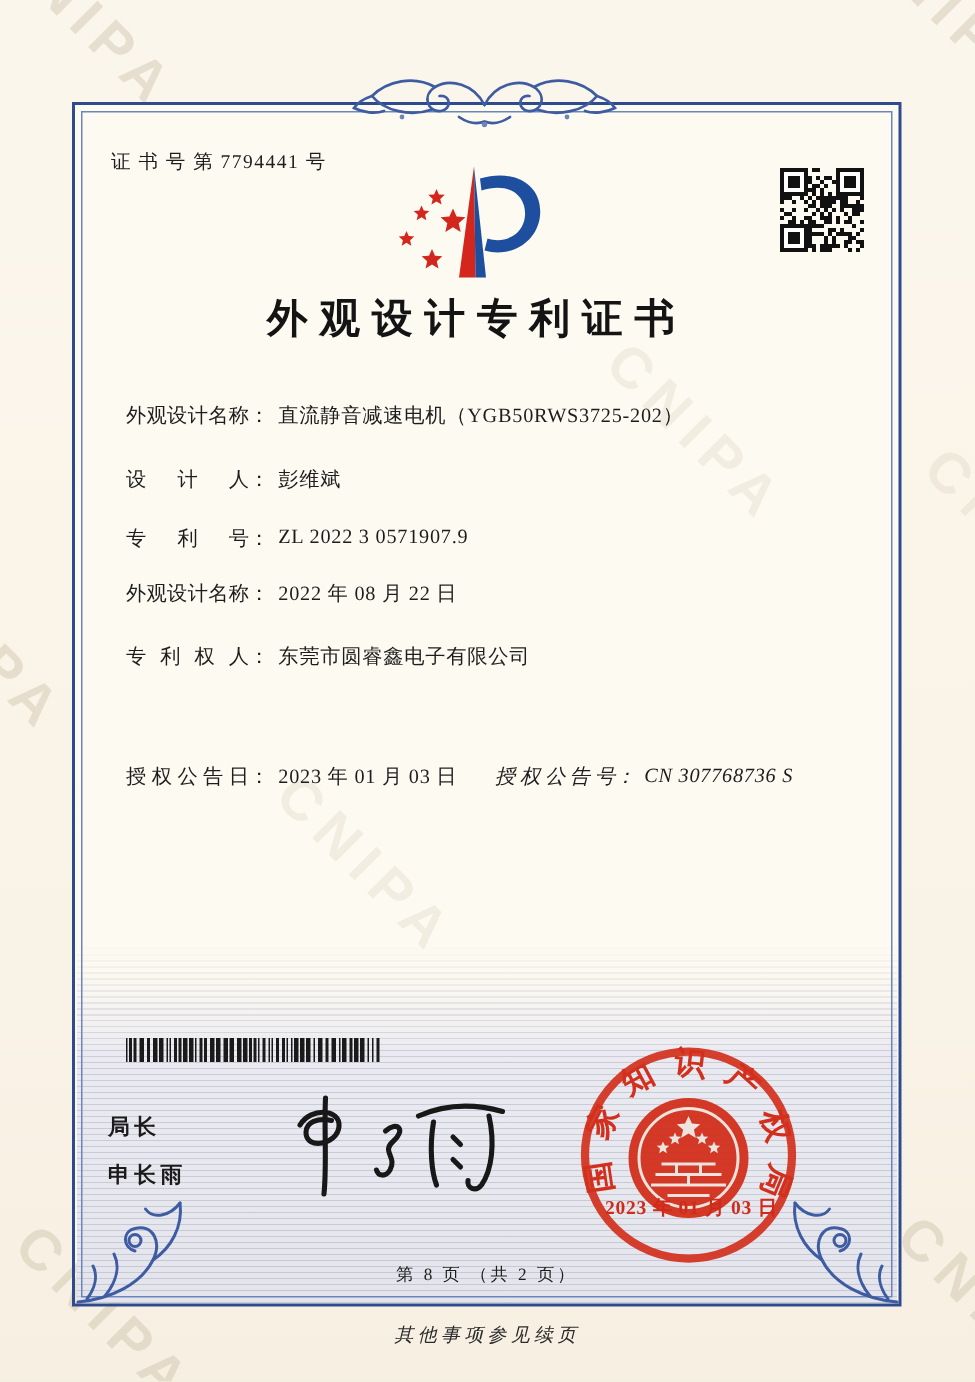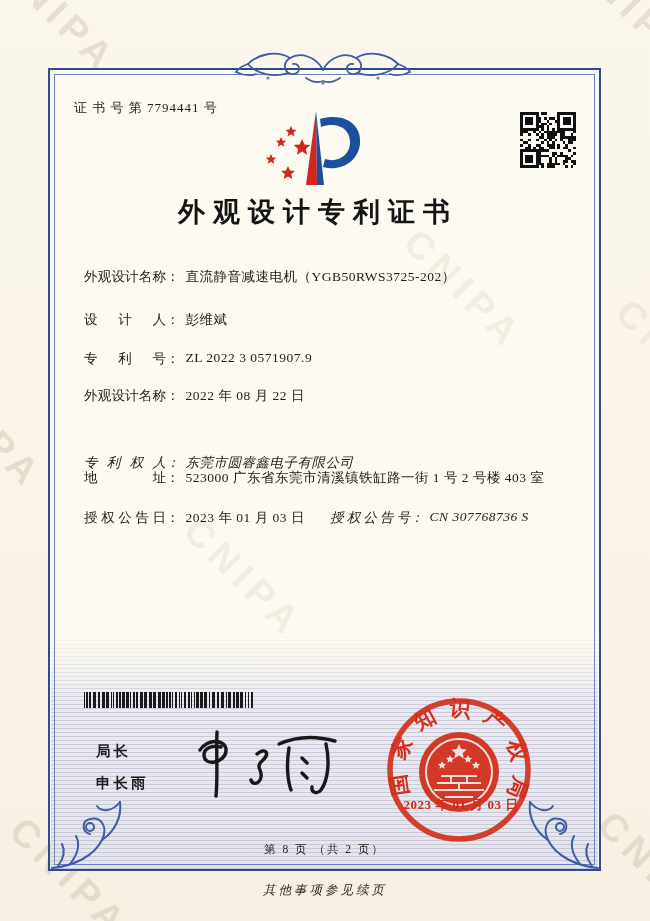--- a/index.html
+++ b/index.html
@@ -48,21 +48,21 @@
   .fvalue{display:inline-block;margin-left:6px;vertical-align:top;letter-spacing:0.5px;}
   .pair2{position:absolute;left:246px;top:0;font-style:italic;}
   
   .paras{left:84px;top:537px;width:484px;z-index:3;font-size:13px;line-height:20px;
     font-style:italic;letter-spacing:0.4px;color:#242424;}
   .paras p{margin:0;text-indent:2em;}
   
   .barcode{left:84px;top:692px;width:172px;height:16px;z-index:3;display:flex;align-items:stretch;}
   .barcode i{display:block;height:100%;}
   
-  .comm{left:96px;top:742px;z-index:3;font-family:"Liberation Sans","DejaVu Sans",sans-serif;
+  .comm{left:72px;top:742px;z-index:3;font-family:"Liberation Sans","DejaVu Sans",sans-serif;
     font-weight:bold;font-size:14.5px;letter-spacing:3px;color:#1b1b1b;}
   .comm div{margin-bottom:13px;}
   .sig{left:183px;top:726px;z-index:3;}
   
   .seal{left:379px;top:690px;z-index:4;}
   .seal-date{
     left:396px;top:796px;width:130px;text-align:center;z-index:5;
     font-size:13px;font-weight:bold;color:#cf2a1a;letter-spacing:0.5px;white-space:nowrap;
   }
   
@@ -303,25 +303,22 @@
   </div>
   <div class="row" style="top:311px;">
     <span class="flabel">设计人</span><span class="colon">：</span><span class="fvalue">彭维斌</span>
   </div>
   <div class="row" style="top:350px;">
     <span class="flabel">专利号</span><span class="colon">：</span><span class="fvalue">ZL 2022 3 0571907.9</span>
   </div>
   <div class="row" style="top:387px;">
     <span class="flabel">外观设计名称</span><span class="colon">：</span><span class="fvalue">2022 年 08 月 22 日</span>
   </div>
-  <div class="row" style="top:454px;font-style:italic;">
+  <div class="row" style="top:429px;">
     <span class="flabel">专利权人</span><span class="colon">：</span><span class="fvalue">东莞市圆睿鑫电子有限公司</span>
-  </div>
-  <div class="row" style="top:469px;">
-    <span class="flabel">地址</span><span class="colon">：</span><span class="fvalue">523000 广东省东莞市清溪镇铁缸路一街 1 号 2 号楼 403 室</span>
   </div>
   <div class="row" style="top:509px;">
     <span class="flabel">授权公告日</span><span class="colon">：</span><span class="fvalue">2023 年 01 月 03 日</span>
     <span class="pair2">
       <span class="flabel2">授权公告号</span><span class="colon">：</span><span class="fvalue">CN 307768736 S</span>
     </span>
   </div>
 
 
   <div class="abs barcode" id="barcode">

